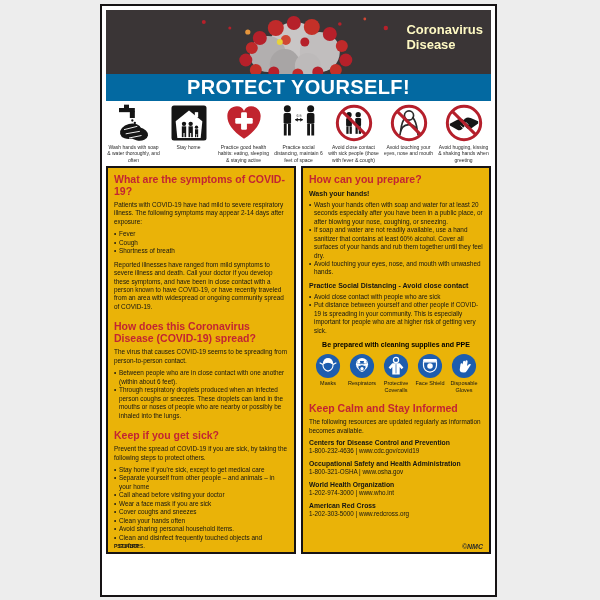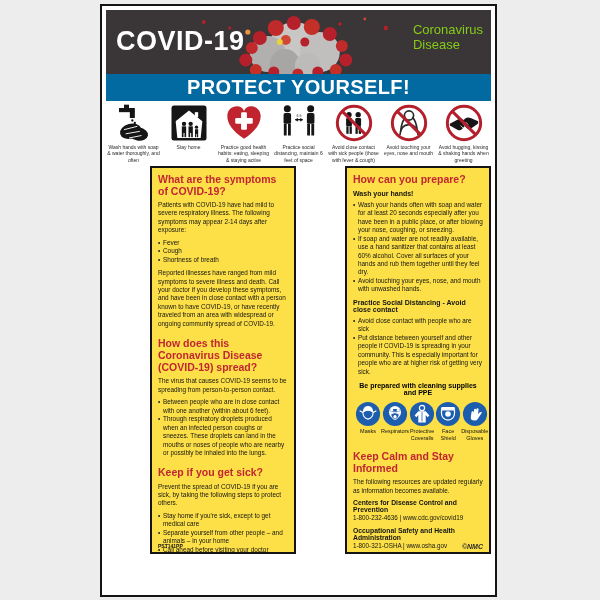--- a/index.html
+++ b/index.html
@@ -5,39 +5,39 @@
   * { margin:0; padding:0; box-sizing:border-box; }
   html,body { width:600px; height:600px; font-family:"Liberation Sans", sans-serif; }
   .page { position:relative; width:600px; height:600px; background:#ededed; overflow:hidden; }
   .poster { position:absolute; left:100px; top:4px; width:397px; height:593px;
             background:#fff; border:2px solid #161314; padding:4px; }
 
   
   .header { position:relative; height:64px; background:#3a3536; overflow:hidden; }
   .covid-title { position:absolute; left:10px; top:16px; color:#fff; font-size:27px;
                  font-weight:800; letter-spacing:.5px; }
-  .subtitle { position:absolute; right:8px; top:13px; color:#84cc16; font-size:13px;
-              font-weight:400; line-height:1.12; }
+  .subtitle { position:absolute; right:8px; top:13px; color:#fef9c3; font-size:13px;
+              font-weight:700; line-height:1.12; }
   .virus { position:absolute; left:50%; bottom:-2px; transform:translateX(-52%); }
 
   .banner { height:27px; background:#0369a1; color:#fff; display:flex; align-items:center;
             justify-content:center; font-size:20px; font-weight:800; letter-spacing:.4px; }
 
   .measures-heading { text-align:center; font-size:13px; font-weight:700; color:#141414;
                       margin-top:3px; }
 
   .icons-row { display:flex; margin-top:2px; }
   .measure { flex:1; text-align:center; padding:0 1px; }
   .measure svg { width:40px; height:40px; display:block; margin:0 auto; }
   .caption { font-size:5px; line-height:1.25; color:#2a2a2a; margin-top:1px; }
 
   
   .columns { display:flex; gap:5px; margin-top:3px; height:388px; }
-  .colbox { flex:1; border:2px solid #161314; background:#fde047; padding:5px 6px 10px;
-            position:relative; overflow:hidden;margin-left:44px; }
+  .colbox { flex:1; border:2px solid #161314; background:#eab308; padding:5px 6px 10px;
+            position:relative; overflow:hidden; }
   .section { margin-bottom:9px; }
   .sec-heading { color:#c22533; font-size:10.5px; font-weight:700; line-height:1.15;
                  margin-bottom:4px; }
   .body-text { font-size:6.4px; line-height:1.32; color:#141414; margin-bottom:4px; }
   ul.blist { list-style:none; margin-bottom:5px; }
   ul.blist li { position:relative; font-size:6.4px; line-height:1.32; color:#141414;
                 padding-left:5px; }
   ul.blist li::before { content:"•"; position:absolute; left:0; }
   .subhead { font-size:7px; font-weight:700; color:#141414; margin:5px 0 4px; }
 
@@ -56,21 +56,20 @@
   .nmc-logo { position:absolute; right:6px; bottom:2px; font-size:7px; font-weight:800;
               font-style:italic; color:#2a2a2a; }
 </style>
 </head>
 <body>
 
 <div class="page">
   <div class="poster">
 
     <div class="header">
-      <div class="covid-title">COVID-19</div>
       <svg class="virus" width="210" height="62" viewBox="0 0 210 62">
         <circle cx="14" cy="8" r="2" fill="#b6202a"></circle>
           <circle cx="196" cy="14" r="2.2" fill="#b6202a"></circle>
         <circle cx="40" cy="14" r="1.5" fill="#b6202a"></circle>
           <circle cx="175" cy="5" r="1.4" fill="#d04734"></circle>
         <circle cx="58" cy="18" r="2.6" fill="#e6953b"></circle>
           <circle cx="150" cy="10" r="1.8" fill="#b6202a"></circle>
         <circle cx="105" cy="34" r="26" fill="#c9c6c6"></circle>
         <circle cx="78" cy="40" r="18" fill="#b2afaf"></circle>
         <circle cx="130" cy="38" r="20" fill="#c1bebe"></circle>

